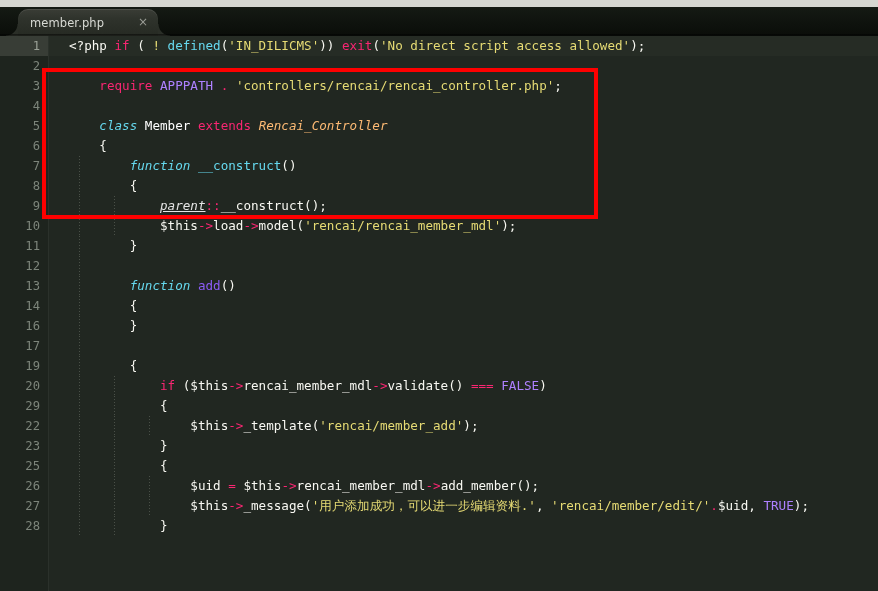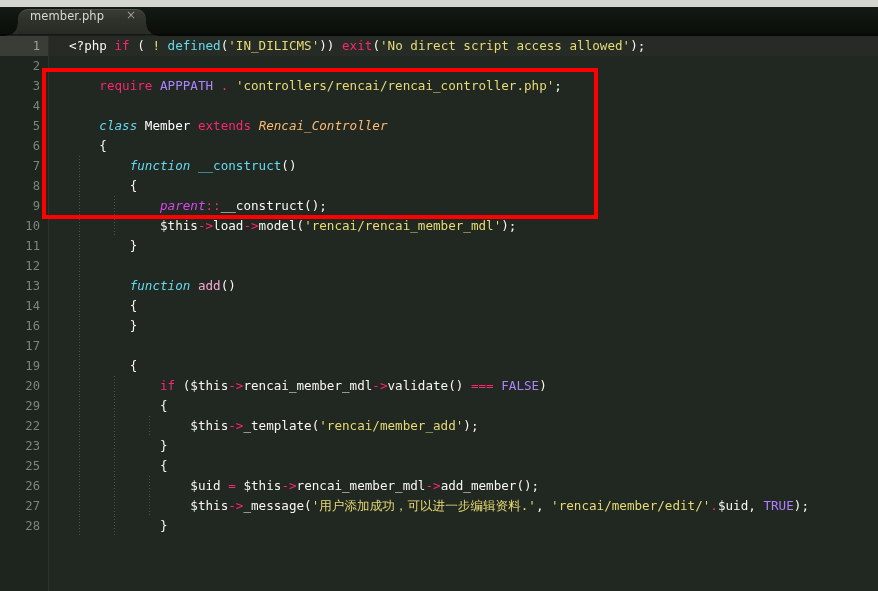--- a/index.html
+++ b/index.html
@@ -44,28 +44,28 @@
     position: absolute;
     left: 0; top: 34px;
     width: 878px; height: 3px;
     background: linear-gradient(180deg, rgba(0,0,0,.55), rgba(0,0,0,0));
     pointer-events: none;
   }
 
   .tab {
     position: absolute;
     left: 18px; top: 2px;
-    width: 128px;
+    width: 140px;
     height: 27px;
     border-top-left-radius: 10px;
     border-top-right-radius: 10px;
     background: linear-gradient(180deg, #3a3d36 0%, #2f332c 35%, #262a23 100%);
     box-shadow: inset 0 1px 0 rgba(255,255,255,0.10);
     display: flex;
-    align-items: flex-start;
+    align-items: center;
     box-sizing: border-box;
     padding: 0 8px 0 12px;
   }
   .tab::before,
   .tab::after {
     content: "";
     position: absolute;
     bottom: 0;
     width: 12px;
     height: 12px;
@@ -163,29 +163,29 @@
     width: 1px;
     height: 20px;
     background-image: linear-gradient(to bottom, #4a5048 0 1px, transparent 1px 3px);
     background-size: 1px 3px;
   }
 
   
   .kw      { color: #f92672; }
   .cls     { color: #66d9ef; font-style: italic; }  
   .type    { color: #fdba74; font-style: italic; }  
-  .fn      { color: #f9a8d4; }                      
+  .fn      { color: #8b5cf6; }                      
   .fnblue  { color: #66d9ef; }
   .str     { color: #e6db74; }                      
   .const   { color: #ae81ff; }
   .plain   { color: #f8f8f2; }
   .white   { color: #ffffff; }
   .builtin { color: #66d9ef; }                      
   .bang    { color: #e6db74; }
-  .purpi   { color: #d946ef; font-style: italic; }
+  .purpi   { color: #e5e5e5; font-style: italic; text-decoration: underline; }
 
   
   #red-highlight-box {
     position: absolute;
     border: 4px solid #fe0000;
     box-sizing: border-box;
     pointer-events: none;
   }
 </style>
 </head>

